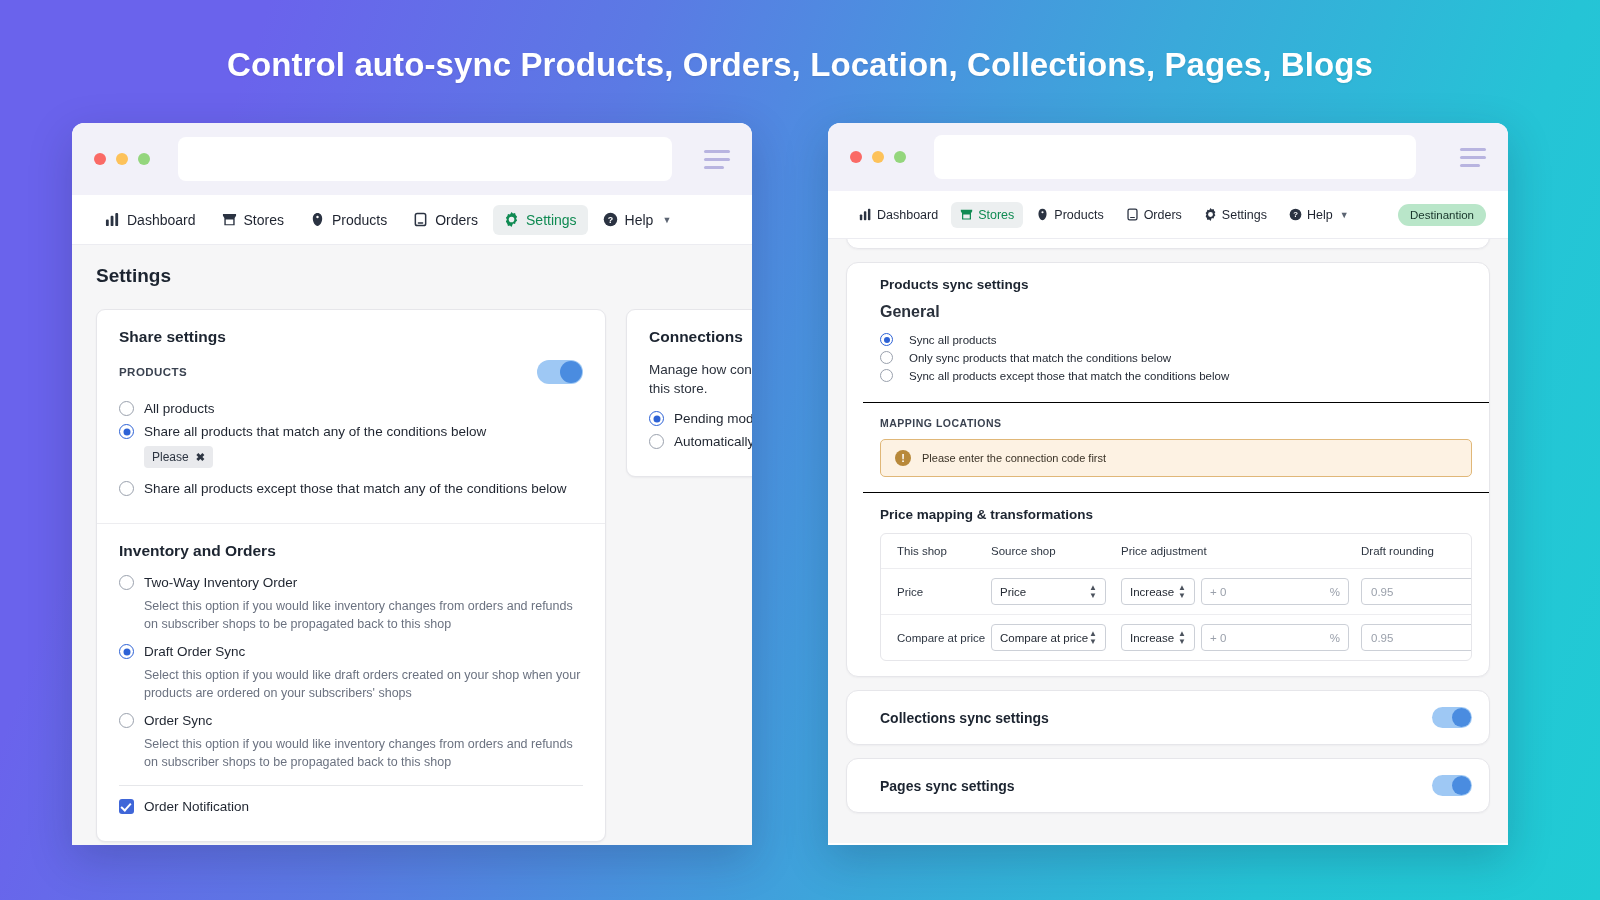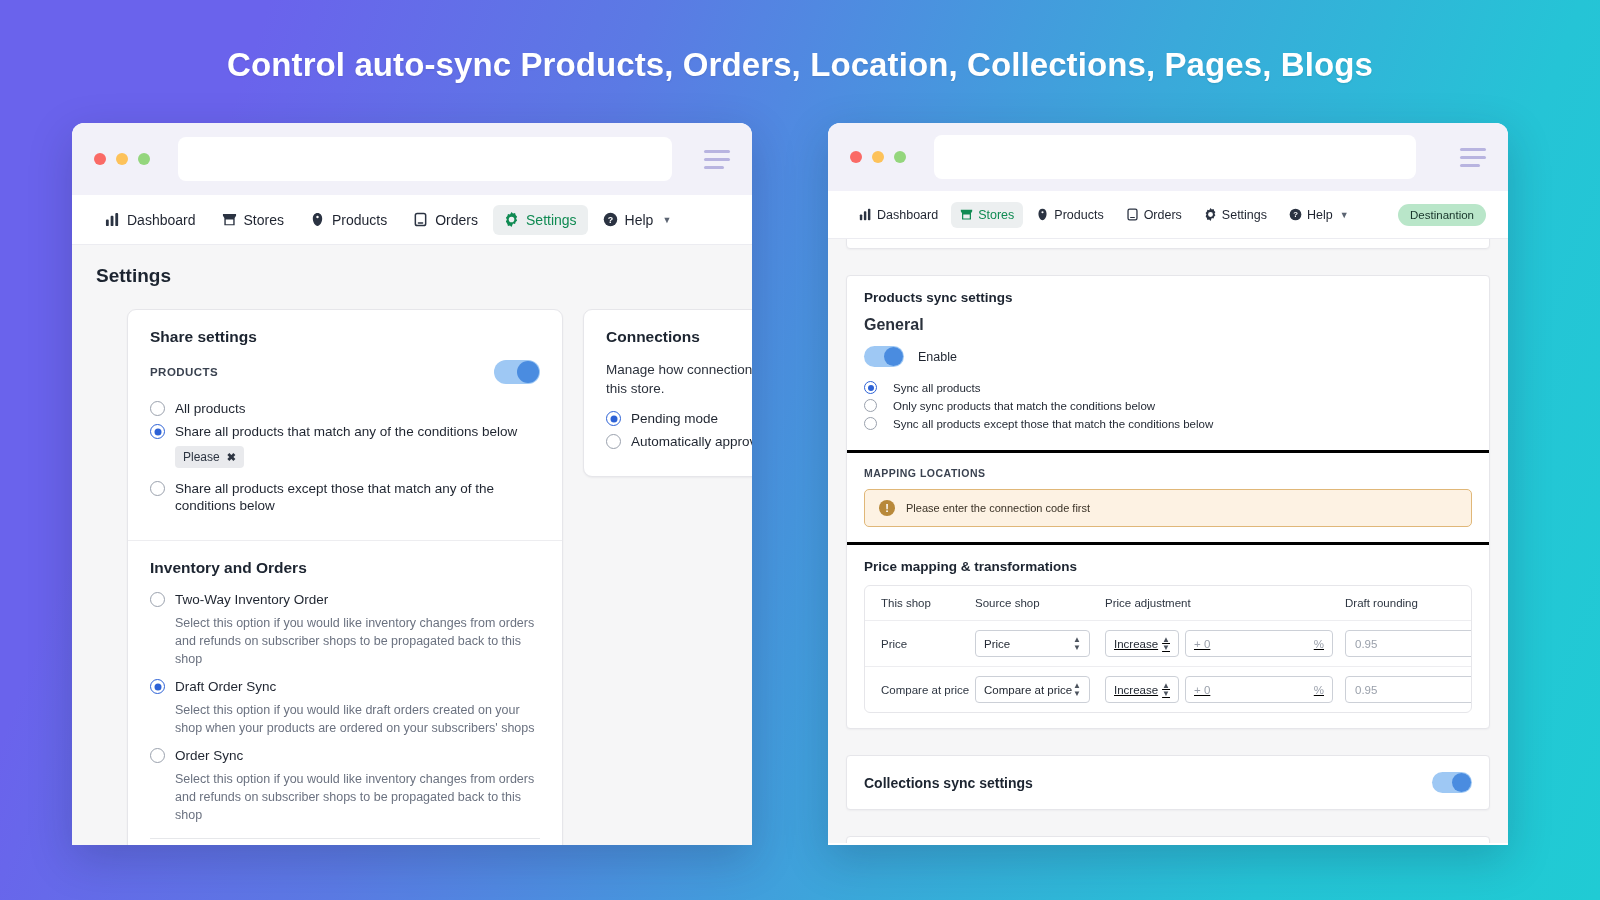--- a/index.html
+++ b/index.html
@@ -111,21 +111,21 @@
     position: relative;
   }
   .page-title { font-size: 19px; font-weight: bold; color: #1c2430; margin-bottom: 22px; }
   .cols { display: flex; gap: 20px; align-items: flex-start; }
   .card {
     background: #fff;
     border-radius: 9px;
     border: 1px solid #e6e6ea;
     box-shadow: 0 1px 2px rgba(20,25,40,0.05);
   }
-  .card-left { width: 436px; flex: none; margin-left: 31px; }
+  .card-left { width: 510px; flex: none; }
   .card-right { width: 300px; flex: none; }
   .card-sec { padding: 18px 22px 20px 22px; }
   .card-sec + .card-sec { border-top: 1px solid #ededf0; }
   .card-h { font-size: 15.5px; font-weight: bold; color: #1c2430; margin-bottom: 14px; }
   .sub-label { font-size: 11.5px; font-weight: bold; letter-spacing: 0.45px; color: #3a4250; text-transform: uppercase; }
   .row-between { display: flex; align-items: center; justify-content: space-between; margin-bottom: 16px; }
 
   
   .toggle { width: 46px; height: 24px; border-radius: 14px; background: #9ec8f4; position: relative; flex: none; }
   .toggle::after {
@@ -178,28 +178,29 @@
   .body-right {
     background: #f6f6f7;
     height: calc(100% - 118px);
     padding: 0 18px;
     overflow: hidden;
     position: relative;
   }
   .r-card {
     background: #fff;
     border: 1px solid #e6e6ea;
-    border-radius: 4px;
+    border-radius: 12px;
     box-shadow: 0 1px 2px rgba(20,25,40,0.04);
-    margin-bottom: 26px;
+    margin-bottom: 13px;
+    padding-left: 16px;
   }
   .r-card.clipped-top { margin-top: -18px; height: 28px; overflow: hidden; }
   .clip-text { font-size: 11.5px; color: #6b7280; padding: 4px 16px; }
   .r-sec { padding: 14px 17px 15px 17px; }
-  .r-sec + .r-sec { border-top: 3px solid #000000; }
+  .r-sec + .r-sec { border-top: 1px solid #000000; }
   .r-h { font-size: 13.5px; font-weight: bold; color: #1c2430; margin-bottom: 11px; }
   .r-sub { font-size: 16px; font-weight: bold; color: #2a313c; margin-bottom: 12px; }
   .r-sublabel { font-size: 10.5px; font-weight: bold; letter-spacing: 0.5px; color: #3a4250; text-transform: uppercase; margin-bottom: 10px; }
   .enable-row { display: flex; align-items: center; gap: 14px; margin-bottom: 14px; }
   .enable-row .lbl { font-size: 12.5px; color: #1f2530; }
   .r-opt { display: flex; align-items: center; gap: 16px; margin-bottom: 5px; }
   .r-radio { width: 13px; height: 13px; border-radius: 50%; border: 1.5px solid #9aa1ad; background: #fff; flex: none; }
   .r-radio.on { border-color: #2d62d6; position: relative; }
   .r-radio.on::after {
     content: ""; position: absolute; top: 50%; left: 50%;
@@ -232,21 +233,21 @@
   .c2 { width: 130px; flex: none; }
   .c3 { width: 240px; flex: none; }
   .c4 { flex: 1; padding-right: 16px; }
   .sel {
     height: 27px; border: 1px solid #ccd0d7; border-radius: 4px;
     background: #fff; font-size: 11.5px; color: #242a34;
     display: flex; align-items: center; justify-content: space-between;
     padding: 0 8px; width: 115px;
   }
   .sel .arrows { font-size: 8px; color: #4b525d; line-height: 8px; }
-  .adj { display: flex; gap: 6px; align-items: center; text-decoration: underline; }
+  .adj { display: flex; gap: 6px; align-items: center; }
   .sel.small { width: 74px; }
   .numwrap {
     height: 27px; border: 1px solid #ccd0d7; border-radius: 4px; background: #fff;
     display: flex; align-items: center; justify-content: space-between;
     padding: 0 8px; width: 148px; font-size: 11.5px; color: #9aa0ab;
   }
   .roundbox {
     height: 27px; border: 1px solid #ccd0d7; border-radius: 4px; background: #fff;
     display: flex; align-items: center; padding: 0 9px;
     font-size: 11.5px; color: #9aa0ab; width: 145px;
@@ -495,24 +496,20 @@
 
     <div class="r-card clipped-top">
       <div class="clip-text">No action performed, leave the product how it is when the product is removed from the parent sync.</div>
     </div>
 
     <div class="r-card">
       <div class="r-sec">
         <div class="r-h">Products sync settings</div>
         <div class="r-sub">General</div>
 
-        <div class="enable-row">
-          <span class="toggle sm"></span>
-          <span class="lbl">Enable</span>
-        </div>
 
         <div class="r-opt">
           <span class="r-radio on"></span>
           <span class="lbl">Sync all products</span>
         </div>
         <div class="r-opt">
           <span class="r-radio"></span>
           <span class="lbl">Only sync products that match the conditions below</span>
         </div>
         <div class="r-opt">

